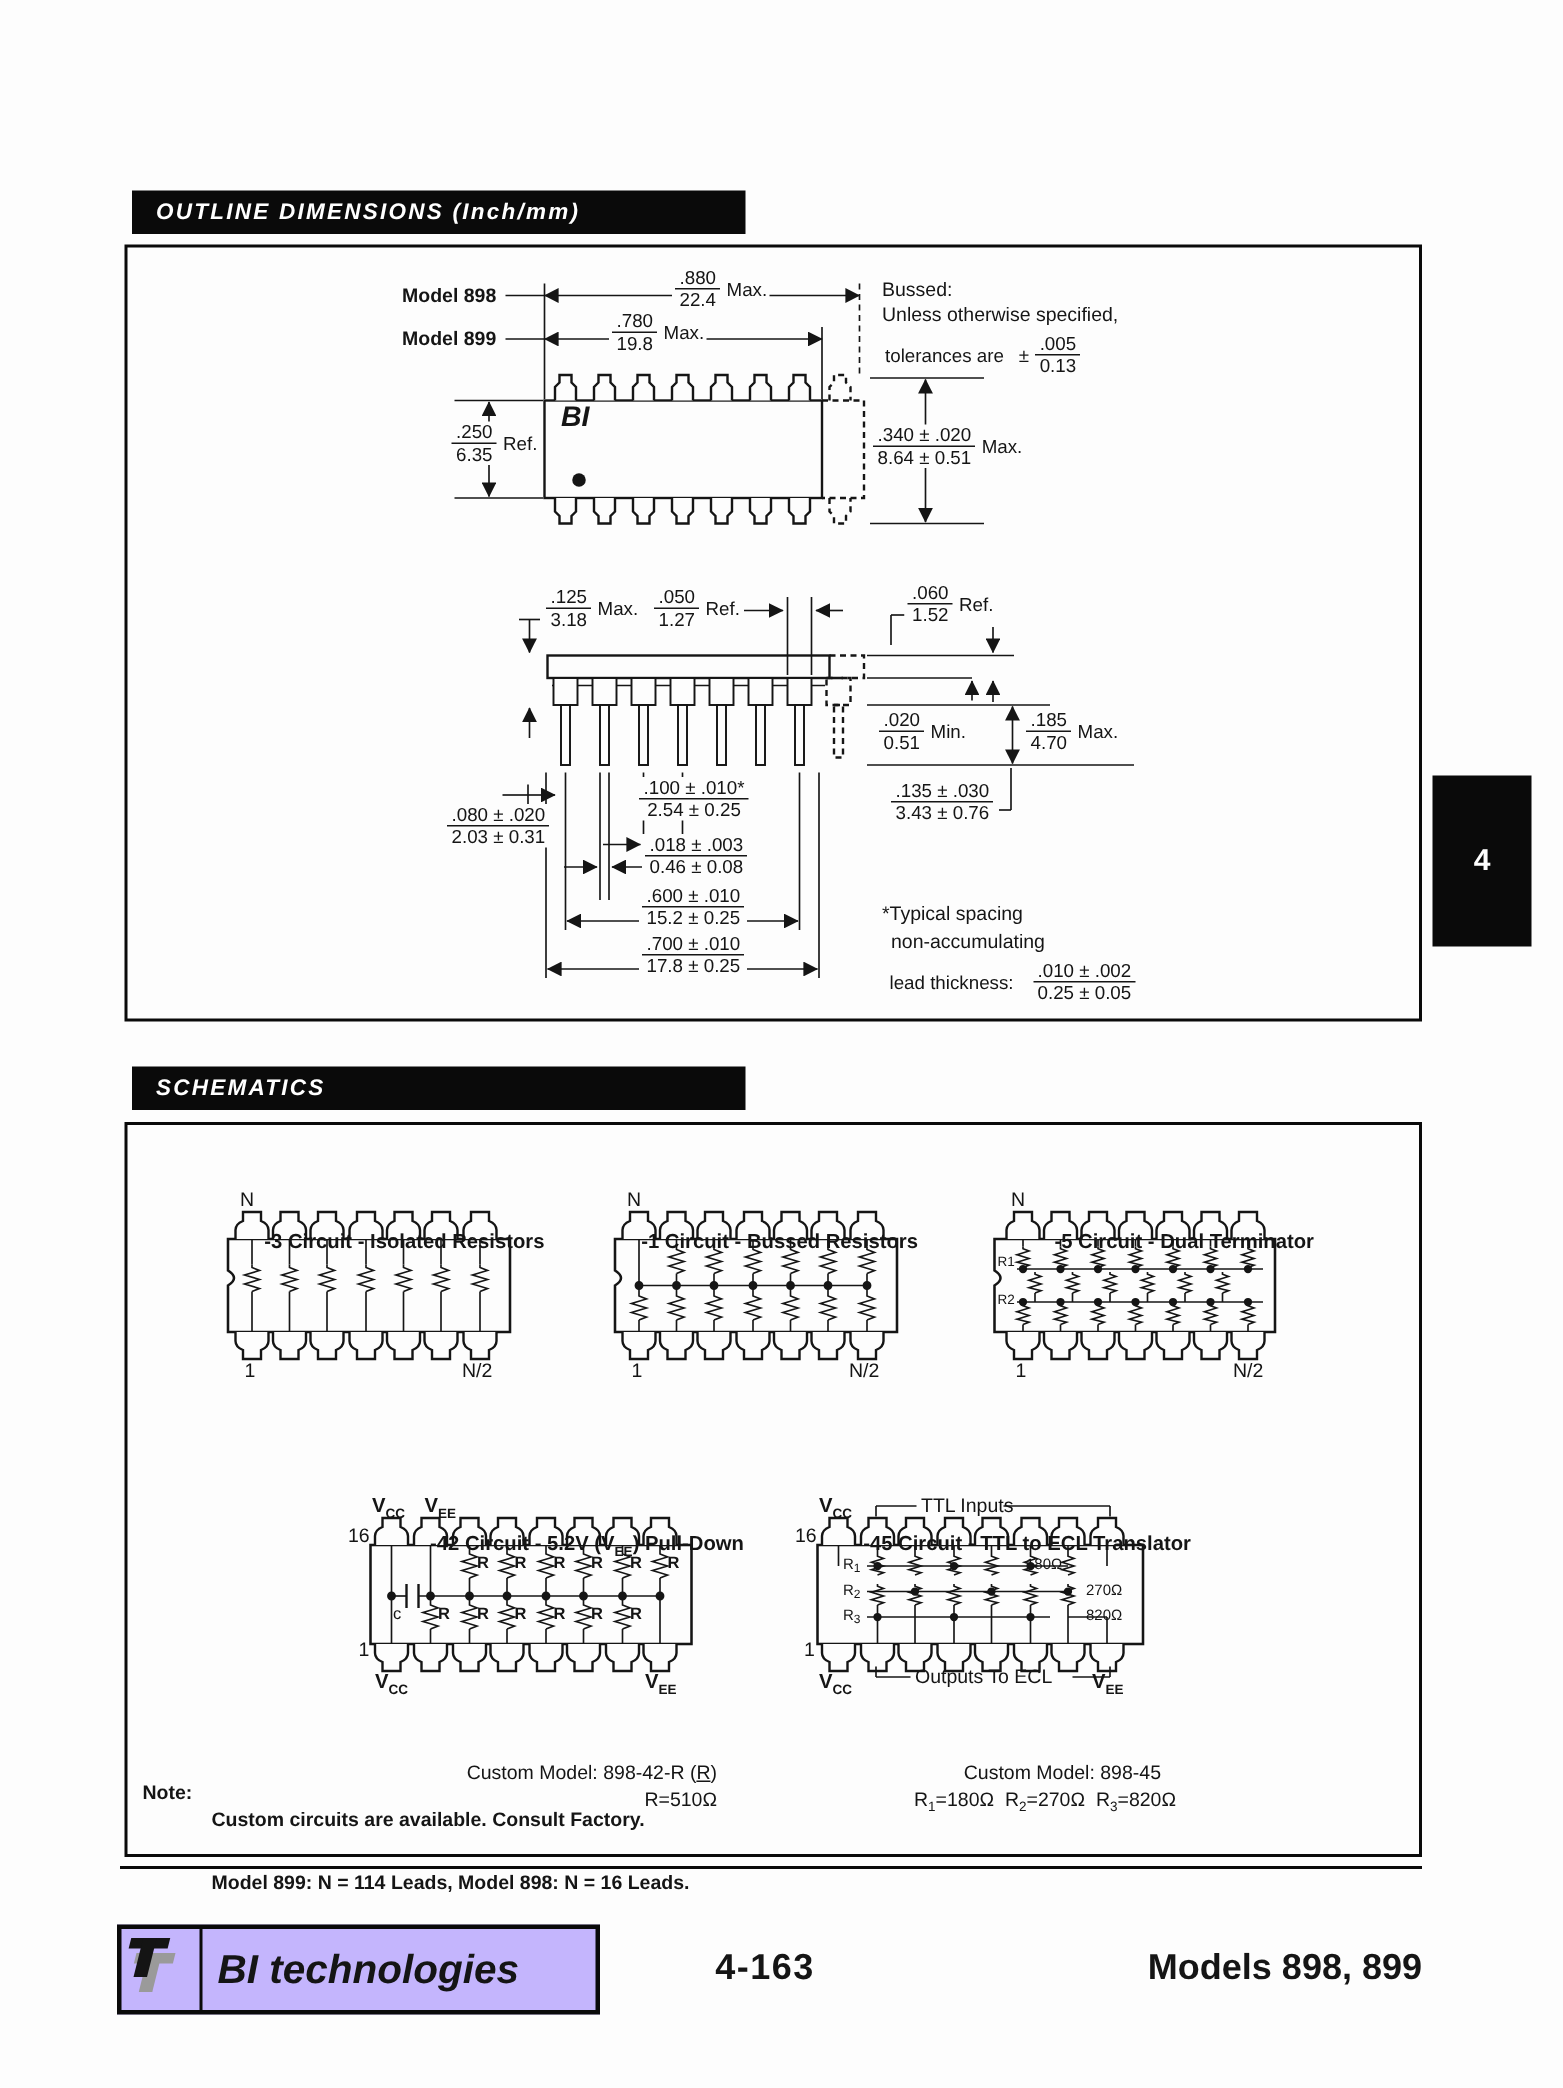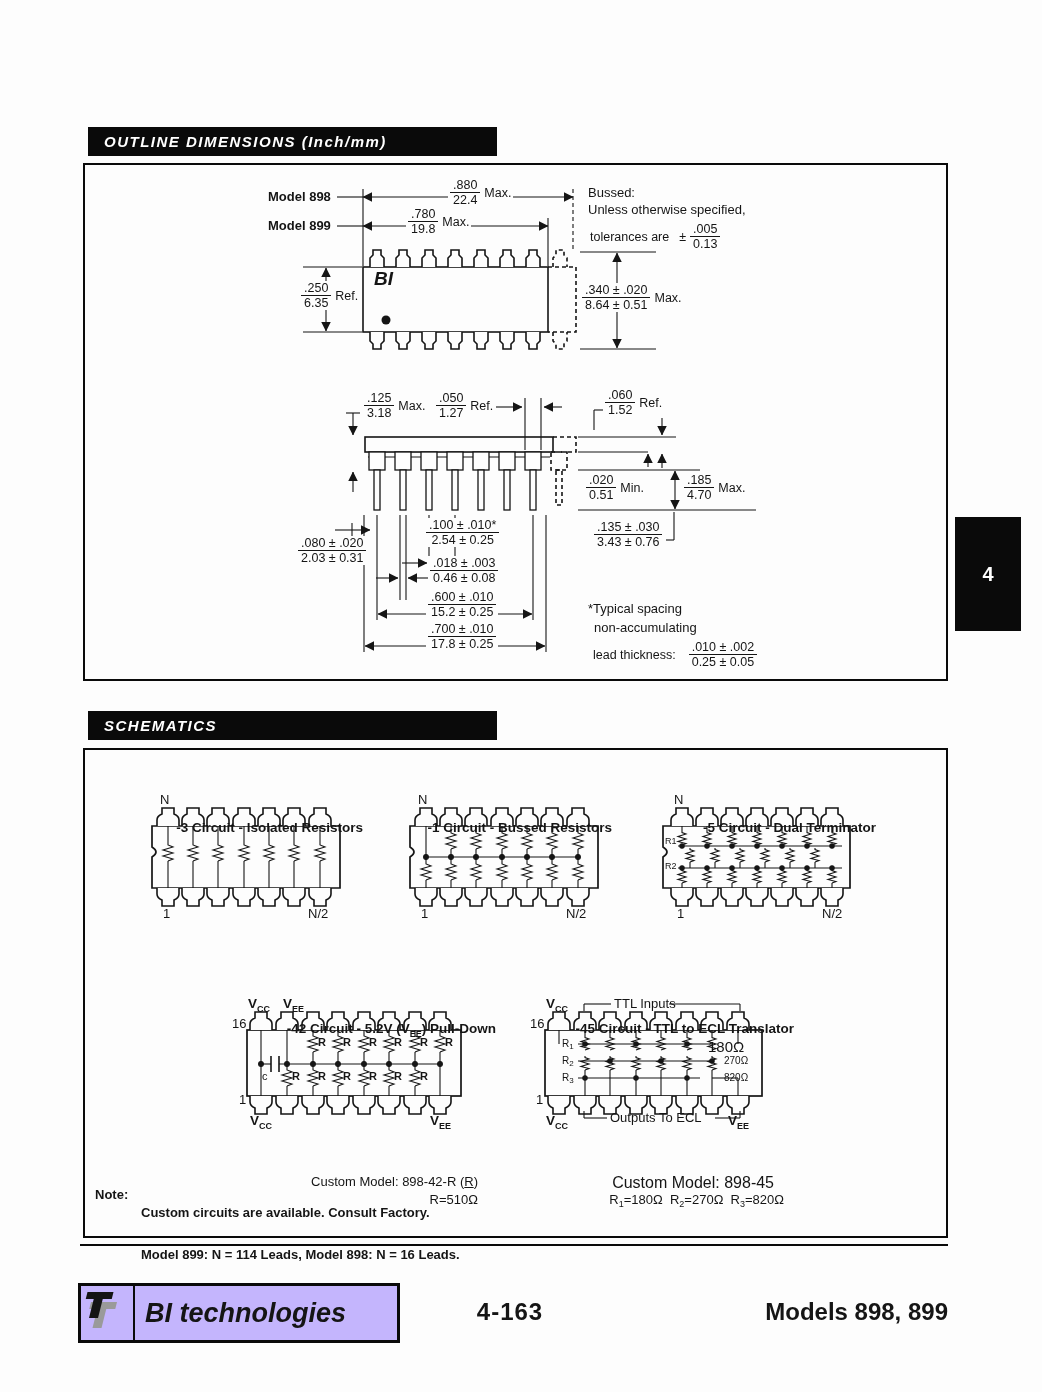--- a/index.html
+++ b/index.html
@@ -786,31 +786,31 @@
   <div class="pinlab" style="left:536px;top:1092px;">1</div>
   <div class="pinlab" style="left:562px;top:1038px;font-size:10px;">
     <span>R</span><span style="font-size:8px;vertical-align:-2px;">1</span>
   </div>
   <div class="pinlab" style="left:562px;top:1055px;font-size:10px;">
     <span>R</span><span style="font-size:8px;vertical-align:-2px;">2</span>
   </div>
   <div class="pinlab" style="left:562px;top:1072px;font-size:10px;">
     <span>R</span><span style="font-size:8px;vertical-align:-2px;">3</span>
   </div>
-  <div class="pinlab" style="left:708px;top:1038px;font-size:15px;">180Ω</div>
+  <div class="pinlab" style="left:684px;top:1038px;font-size:10px;">180Ω</div>
   <div class="pinlab" style="left:724px;top:1055px;font-size:10px;">270Ω</div>
   <div class="pinlab" style="left:724px;top:1072px;font-size:10px;">820Ω</div>
   <div class="vlab" style="left:546px;top:1113px;">
     <span>V</span><span class="sub">CC</span>
   </div>
   <div class="pinlab" style="left:610px;top:1110px;width:104px;text-align:left;">Outputs To ECL</div>
   <div class="vlab" style="left:728px;top:1113px;">
     <span>V</span><span class="sub">EE</span>
   </div>
-  <div class="title" style="left:534px;top:1130px;width:240px;font-weight:normal;font-size:16px;">Custom Model: 898-45</div>
+  <div class="title" style="left:534px;top:1130px;width:240px;font-weight:normal;font-size:13px;">Custom Model: 898-45</div>
   <div class="title" style="left:524px;top:1148px;width:260px;font-weight:normal;font-size:13px;">
     <span>R</span><span style="font-size:9px;vertical-align:-3px;">1</span><span>=180Ω</span>&nbsp;
     <span>R</span><span style="font-size:9px;vertical-align:-3px;">2</span><span>=270Ω</span>&nbsp;
     <span>R</span><span style="font-size:9px;vertical-align:-3px;">3</span><span>=820Ω</span>
   </div>
 
   <div class="lbl b" style="left:95px;top:1188px;">Note:</div>
   <div class="lbl b" style="left:141px;top:1248px;">Model 899: N = 114 Leads, Model 898: N = 16 Leads.</div>
   <div class="lbl b" style="left:141px;top:1206px;">Custom circuits are available.  Consult Factory.</div>
 

